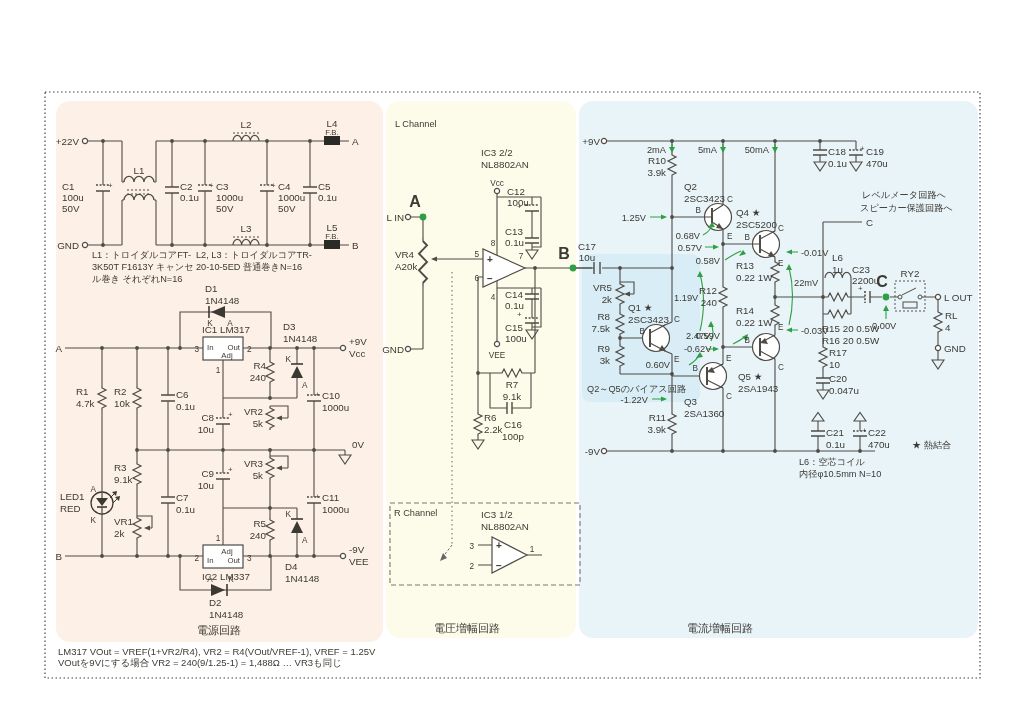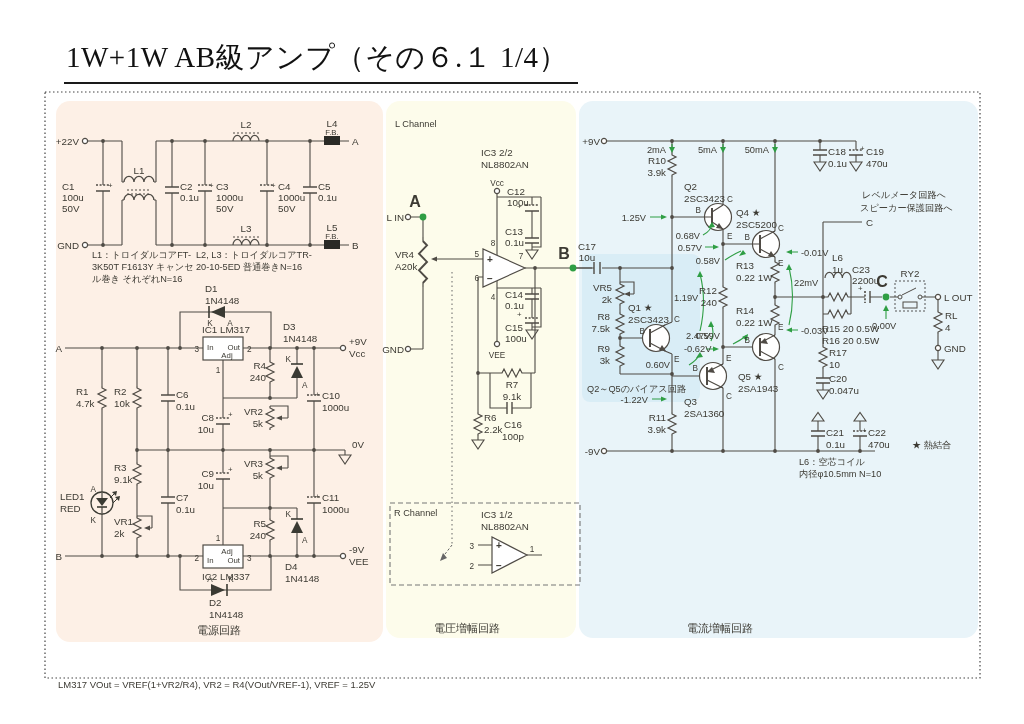--- a/index.html
+++ b/index.html
@@ -1,31 +1,30 @@
 <!DOCTYPE html>
 <html><head>
 <meta charset="utf-8">
 <style>
   html,body{margin:0;padding:0;background:#fff;width:1024px;height:724px;overflow:hidden}
   #page{position:relative;width:1024px;height:724px;background:#fff;font-family:"Liberation Sans",sans-serif}
   #title{position:absolute;left:64px;top:38px;font-family:"Liberation Serif",serif;font-size:29px;color:#111;
          letter-spacing:.5px;border-bottom:2px solid #1a1a1a;padding:0 10px 4px 2px;width:max-content}
   .foot{position:absolute;font-size:9.5px;color:#3c3a33;white-space:nowrap}
-  #f1{left:58px;top:679px} #f2{left:58px;top:657px} #fn{left:392px;top:641px}
+  #f1{left:58px;top:646px} #f2{left:58px;top:657px} #fn{left:392px;top:641px}
   svg{position:absolute;left:0;top:0}
   text.lbl{font-family:"Liberation Sans",sans-serif;fill:#3c3a33}
   .d{font-size:9.8px}.red{font-size:8.2px;fill:#c0392b}.grn{font-size:9.3px;fill:#2f9e44}
   .gb{font-size:16px;fill:#2f9e44;font-weight:bold}.tiny{font-size:7.8px}
   .note{font-size:9.2px}.sec{font-size:11px}.sm{font-size:8.2px}.sign{font-size:10px;font-weight:bold}
 </style>
 </head>
 <body>
 
 <div id="page">
-  <div id="title">1W+1W AB級アンプ（その６.１ 1/4）</div>
 
   <svg width="1024" height="724" viewBox="0 0 1024 724">
     <defs>
       <path id="rz" d="M0,0 V2 L4,4 L-4,8 L4,12 L-4,16 L4,20 L0,22 V24" fill="none"></path>
       <path id="coil3" d="M0,0 a4.3,5.5 0 0 1 8.67,0 a4.3,5.5 0 0 1 8.67,0 a4.3,5.5 0 0 1 8.66,0" fill="none"></path>
       <path id="g" d="M-6,0 H6 L0,9 Z" fill="none"></path>
       <path id="gu" d="M-6,0 H6 L0,-8.5 Z" fill="none"></path>
       <circle id="t" r="2.6" fill="#fff"></circle>
       <circle id="nd" r="1.9" stroke="none"></circle>
     </defs>
@@ -565,13 +564,14 @@
         <text x="868" y="436" class="lbl d" text-anchor="start">C22</text>
         <text x="868" y="448" class="lbl d" text-anchor="start">470u</text>
         <text x="912" y="448" class="lbl note" text-anchor="start">★ 熱結合</text>
         <text x="799" y="465" class="lbl note" text-anchor="start">L6：空芯コイル</text>
         <text x="799" y="477" class="lbl note" text-anchor="start">内径φ10.5mm N=10</text>
         <text x="720" y="632" class="lbl sec" text-anchor="middle">電流増幅回路</text>
       </g>
   </svg>
 
   <div class="foot" id="f1">LM317 VOut = VREF(1+VR2/R4), VR2 = R4(VOut/VREF-1), VREF = 1.25V</div>
+  <div class="foot" id="f2">VOutを9Vにする場合 VR2 = 240(9/1.25-1) = 1,488Ω … VR3も同じ</div>
 </div>
 
 </body></html>

